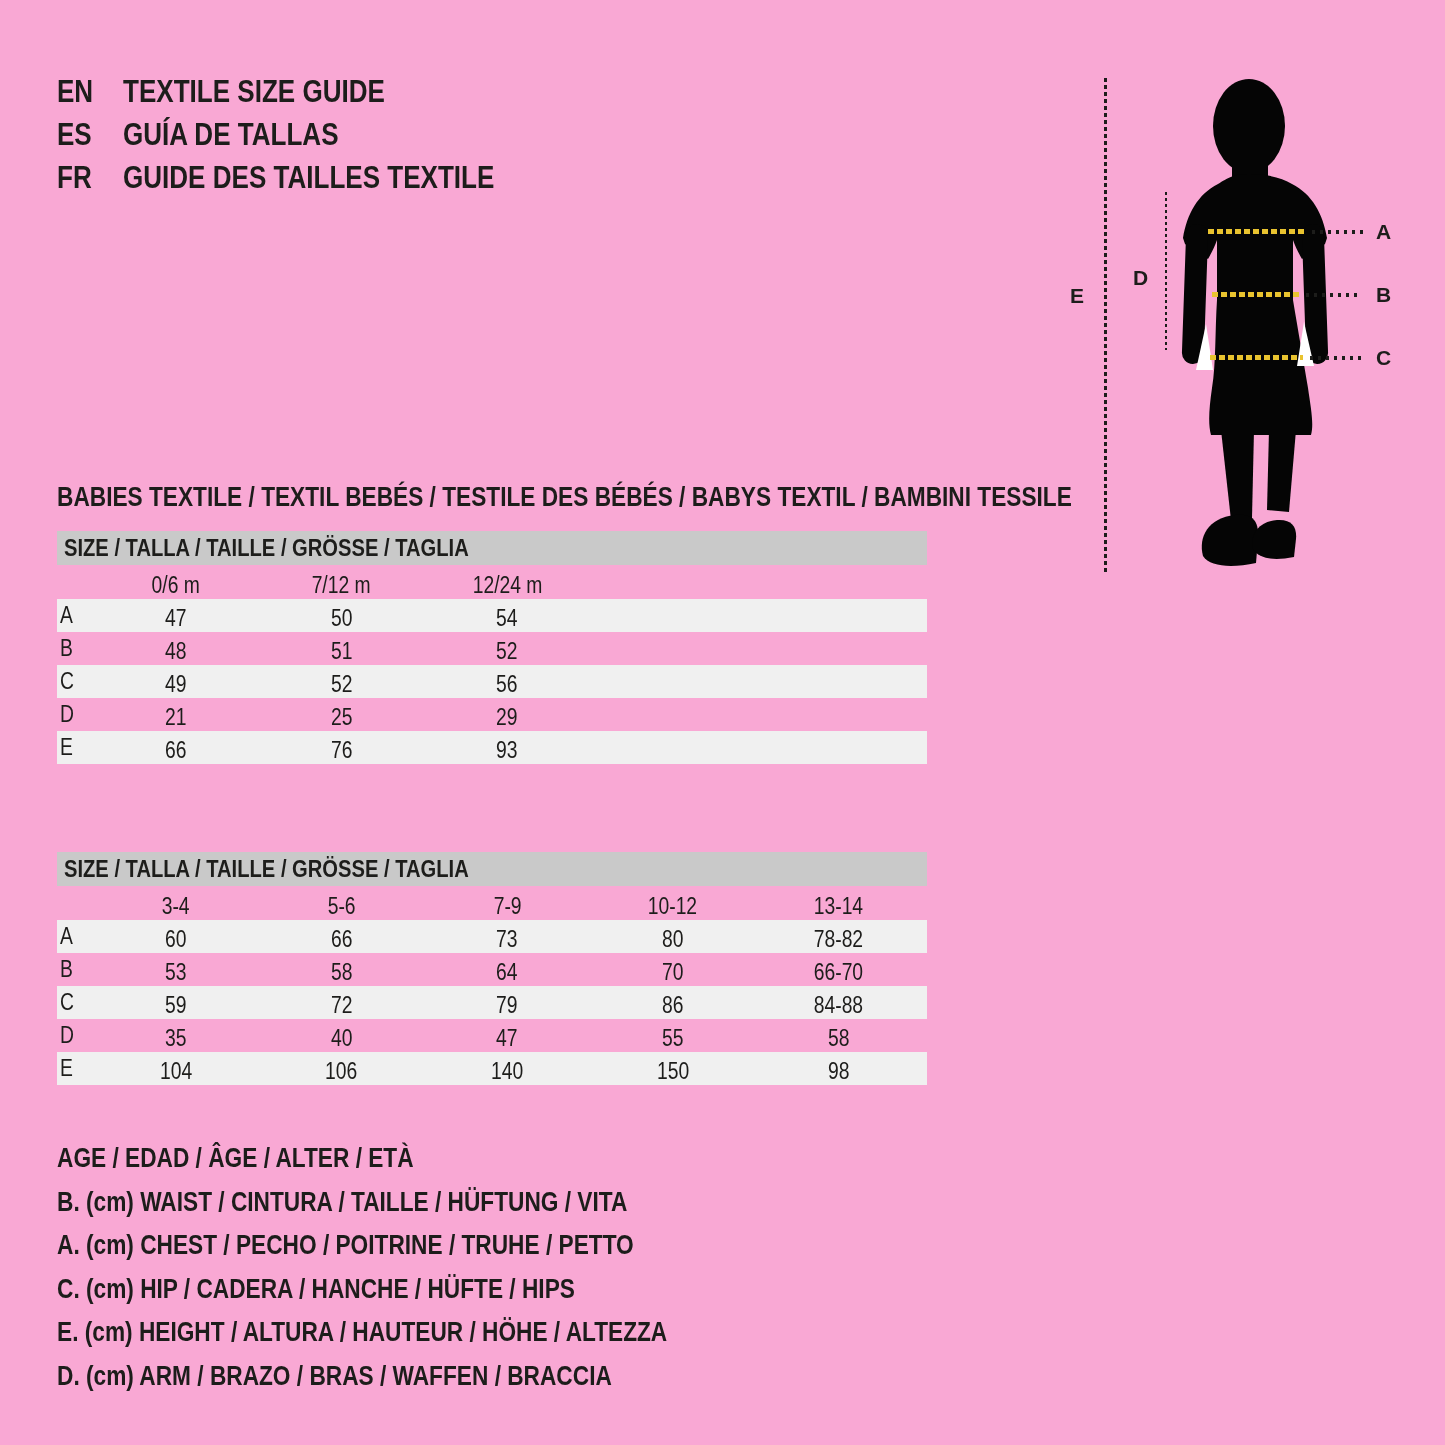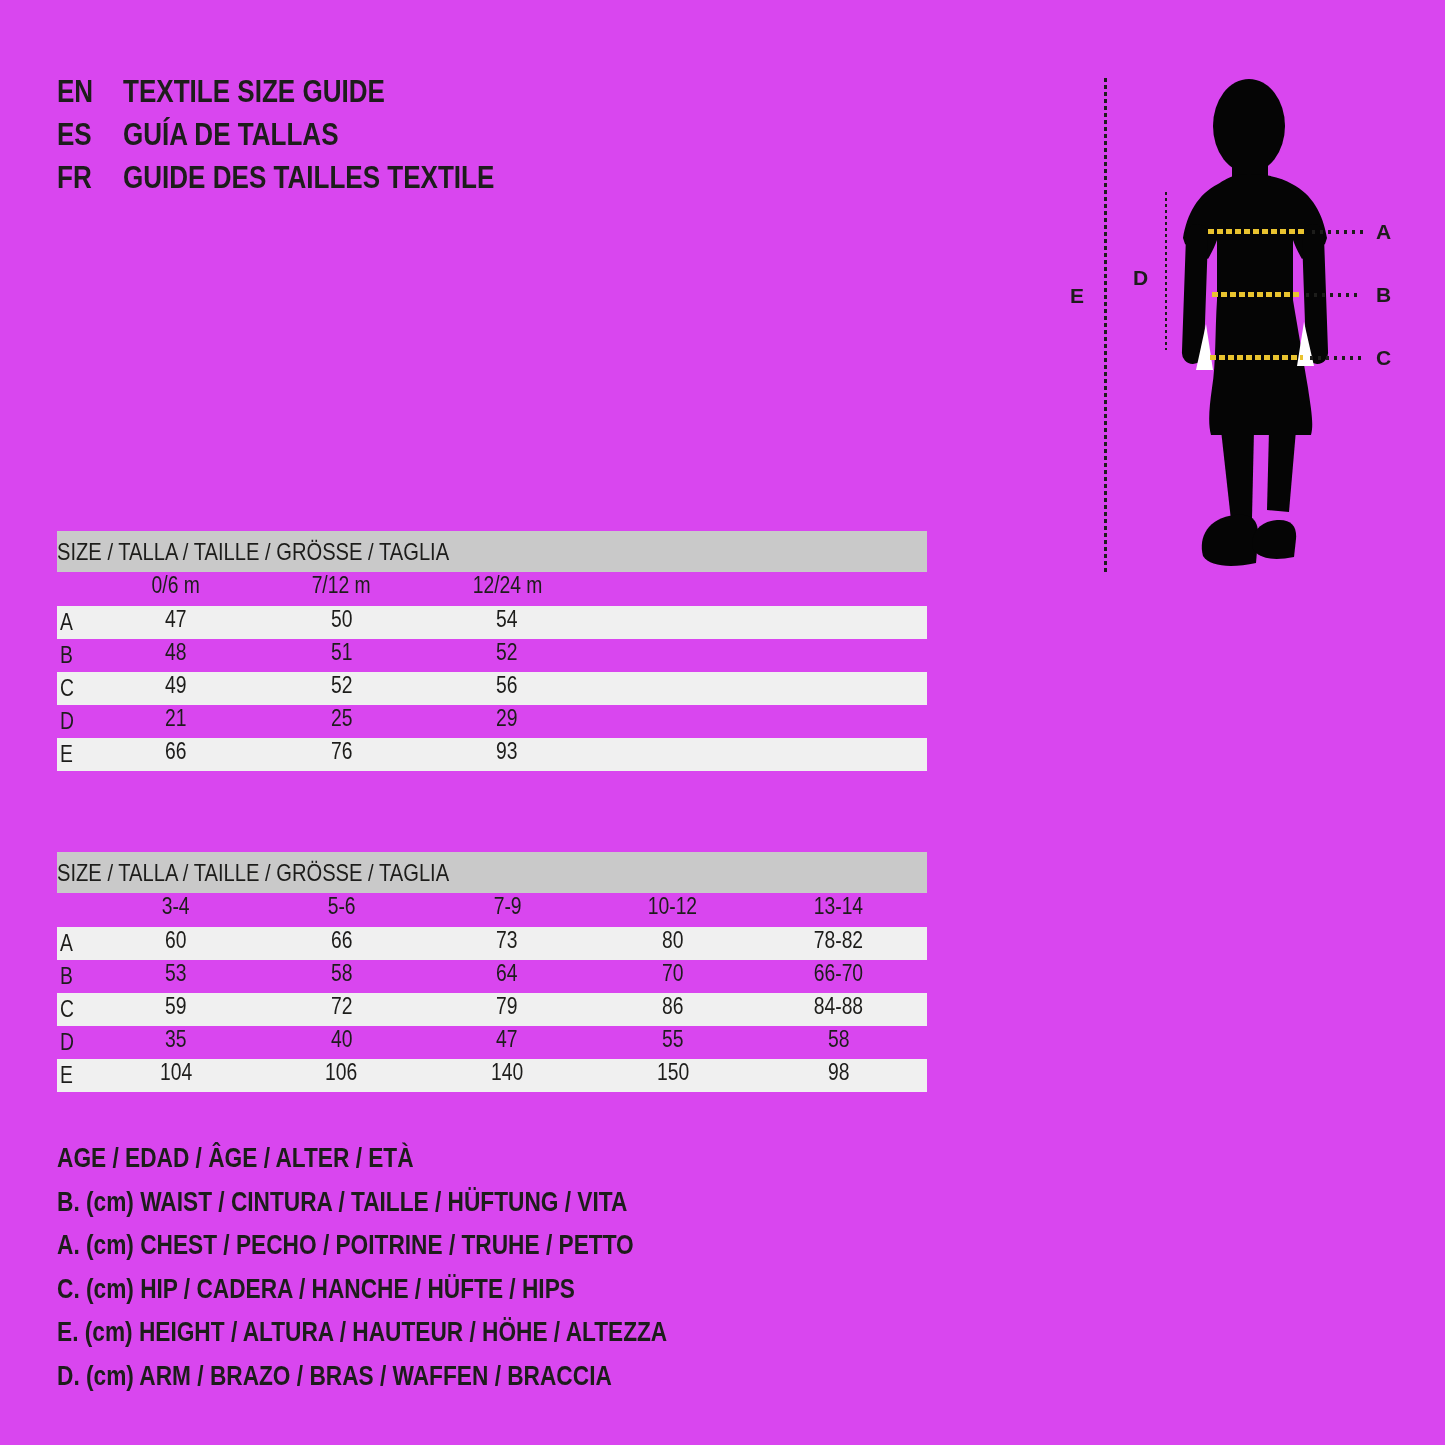--- a/index.html
+++ b/index.html
@@ -1,39 +1,39 @@
 <!DOCTYPE html>
 <html style="--ink: #1d1d1b; --bar: #c9c9c9; --stripe: #f0f0f0; --accent: #e9c32f; --silhouette: #050505;"><head>
 <meta charset="utf-8">
 <style>
   html,body{margin:0;padding:0;background:#fff;}
-  #page{position:relative;width:1445px;height:1445px;background:#d946ef;overflow:hidden;
+  #page{position:relative;width:1445px;height:1445px;background:#f9a8d4;overflow:hidden;
         font-family:"Liberation Sans",sans-serif;color:var(--ink,#1d1d1b);}
   .cond{display:inline-block;transform:scaleX(0.84);transform-origin:0 50%;white-space:nowrap;}
   .cond-c{display:inline-block;transform:scaleX(0.84);transform-origin:50% 50%;white-space:nowrap;}
 
   
   .lang-header{position:absolute;left:57px;top:70px;}
   .lang-row{height:43.4px;display:flex;align-items:center;font-size:31px;font-weight:700;}
   .lang-code{width:66px;flex:0 0 66px;}
 
   
   .section-title{position:absolute;left:57px;font-size:27px;font-weight:700;line-height:27px;}
   .babies-title{top:484px;}
   .children-title{top:805px;}
 
   
   .size-table{position:absolute;left:57px;width:870px;font-size:23px;}
   .babies-table{top:531px;}
   .children-table{top:852px;}
-  .size-bar{height:41px;background:var(--bar,#c9c9c9);display:flex;align-items:center;
-            box-sizing:border-box;font-size:24px;font-weight:400;}
+  .size-bar{height:34px;background:var(--bar,#c9c9c9);display:flex;align-items:center;
+            padding-left:7px;box-sizing:border-box;font-size:24px;font-weight:700;}
   .thead{height:34px;display:flex;font-weight:400;}
   .spacer{width:36px;flex:0 0 36px;}
-  .cell{width:165.7px;flex:0 0 165.7px;display:flex;align-items:flex-start;justify-content:center;}
+  .cell{width:165.7px;flex:0 0 165.7px;display:flex;align-items:flex-end;justify-content:center;}
   .cell-letter{width:36px;flex:0 0 36px;display:flex;align-items:center;padding-left:3px;box-sizing:border-box;}
   .trow{height:33px;display:flex;font-weight:400;}
   .rows .trow:nth-child(odd){background:var(--stripe,#f0f0f0);}
 
   
   .legend{position:absolute;left:57px;top:1143px;}
   .legend-line{height:43.6px;display:flex;align-items:flex-start;font-size:27px;font-weight:700;}
 
   
   .silhouette{position:absolute;left:1175px;top:78px;}
@@ -107,20 +107,23 @@
   <div class="bdots bdots-b"></div>
   <div class="ydash ydash-c"></div>
   <div class="bdots bdots-c"></div>
 
   <div class="fig-label fig-label-a">A</div>
   <div class="fig-label fig-label-b">B</div>
   <div class="fig-label fig-label-c">C</div>
   <div class="fig-label fig-label-d">D</div>
   <div class="fig-label fig-label-e">E</div>
 
+  <div class="section-title babies-title">
+    <span class="cond">BABIES TEXTILE / TEXTIL BEBÉS / TESTILE DES BÉBÉS / BABYS TEXTIL / BAMBINI TESSILE</span>
+  </div>
 
   <div class="size-table babies-table">
     <div class="size-bar">
       <span class="cond">SIZE / TALLA / TAILLE / GRÖSSE / TAGLIA</span>
     </div>
     <div class="thead">
       <span class="spacer"></span>
       <div class="cell">
           <span class="cond-c">0/6 m</span>
         </div>

